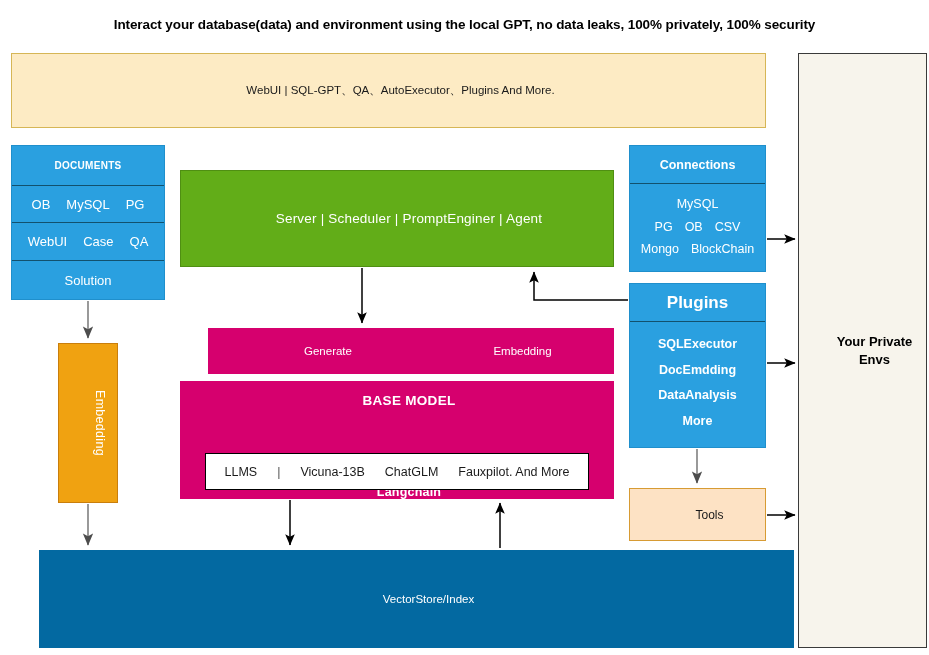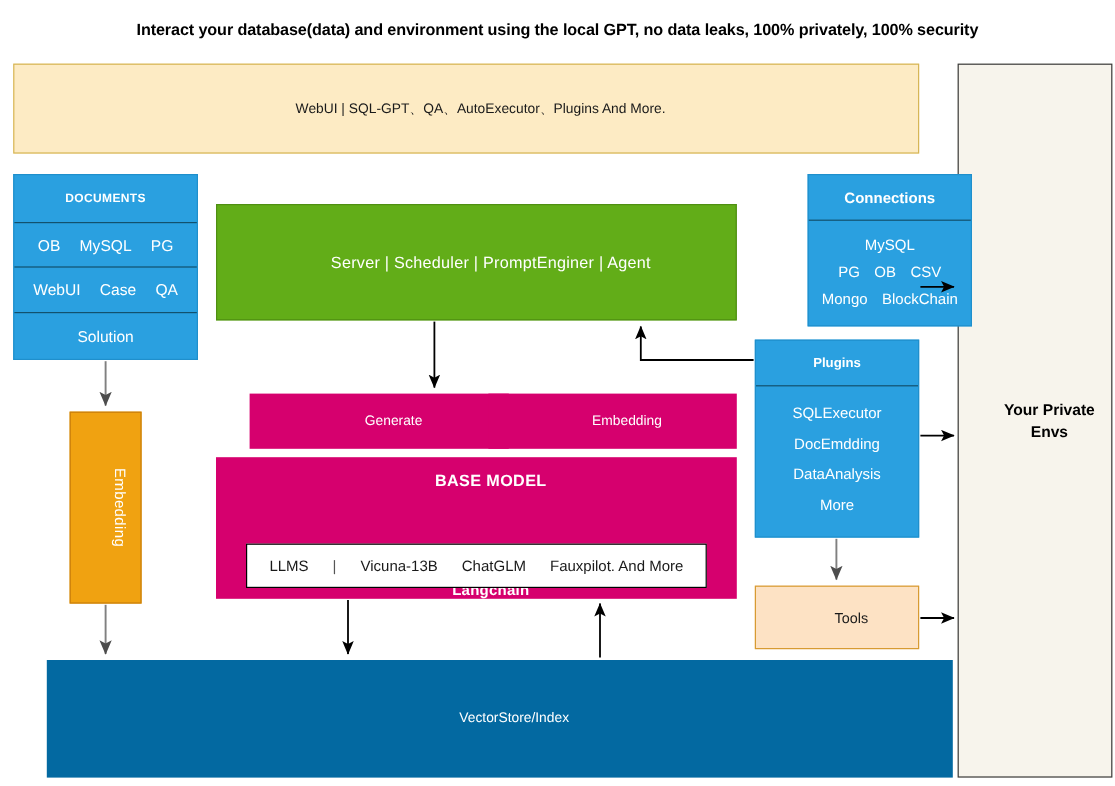--- a/index.html
+++ b/index.html
@@ -176,21 +176,20 @@
   }
   #llms .llm-item { padding: 0 10px; }
 
   
   #connections {
     left: 629px; top: 145px; width: 137px; height: 127px;
     background: #2AA0E0;
     border: 1px solid #1F8FCC;
     justify-content: flex-start;
     padding: 0;
-    margin-left: 44px;
   }
   #connections .conn-title {
     width: 100%;
     height: 38px;
     display: flex; align-items: center; justify-content: center;
     font-size: 12.5px; font-weight: bold; color: #ffffff;
     border-bottom: 1.6px solid #12516E;
     box-sizing: border-box;
   }
   #connections .conn-body {
@@ -211,34 +210,34 @@
     left: 629px; top: 283px; width: 137px; height: 165px;
     background: #2AA0E0;
     border: 1px solid #1F8FCC;
     justify-content: flex-start;
     padding: 0;
   }
   #plugins .plg-title {
     width: 100%;
     height: 38px;
     display: flex; align-items: center; justify-content: center;
-    font-size: 11px; font-weight: bold; color: #ffffff;
+    font-size: 17px; font-weight: bold; color: #ffffff;
     border-bottom: 1.6px solid #12516E;
     box-sizing: border-box;
   }
   #plugins .plg-body {
     width: 100%;
     flex: 1;
     display: flex; flex-direction: column;
     align-items: center; justify-content: space-evenly;
     padding: 4px 0 8px;
     box-sizing: border-box;
   }
   #plugins .plg-item {
-    font-size: 12.5px; color: #ffffff;
+    font-size: 12.5px; color: #ffffff; font-weight: bold;
   }
 
   
   #tools {
     left: 629px; top: 488px; width: 137px; height: 53px;
     background: #FDE2C4;
     border: 1px solid #D79B33;
     font-size: 12px;
     color: #1a1a1a;
   }

